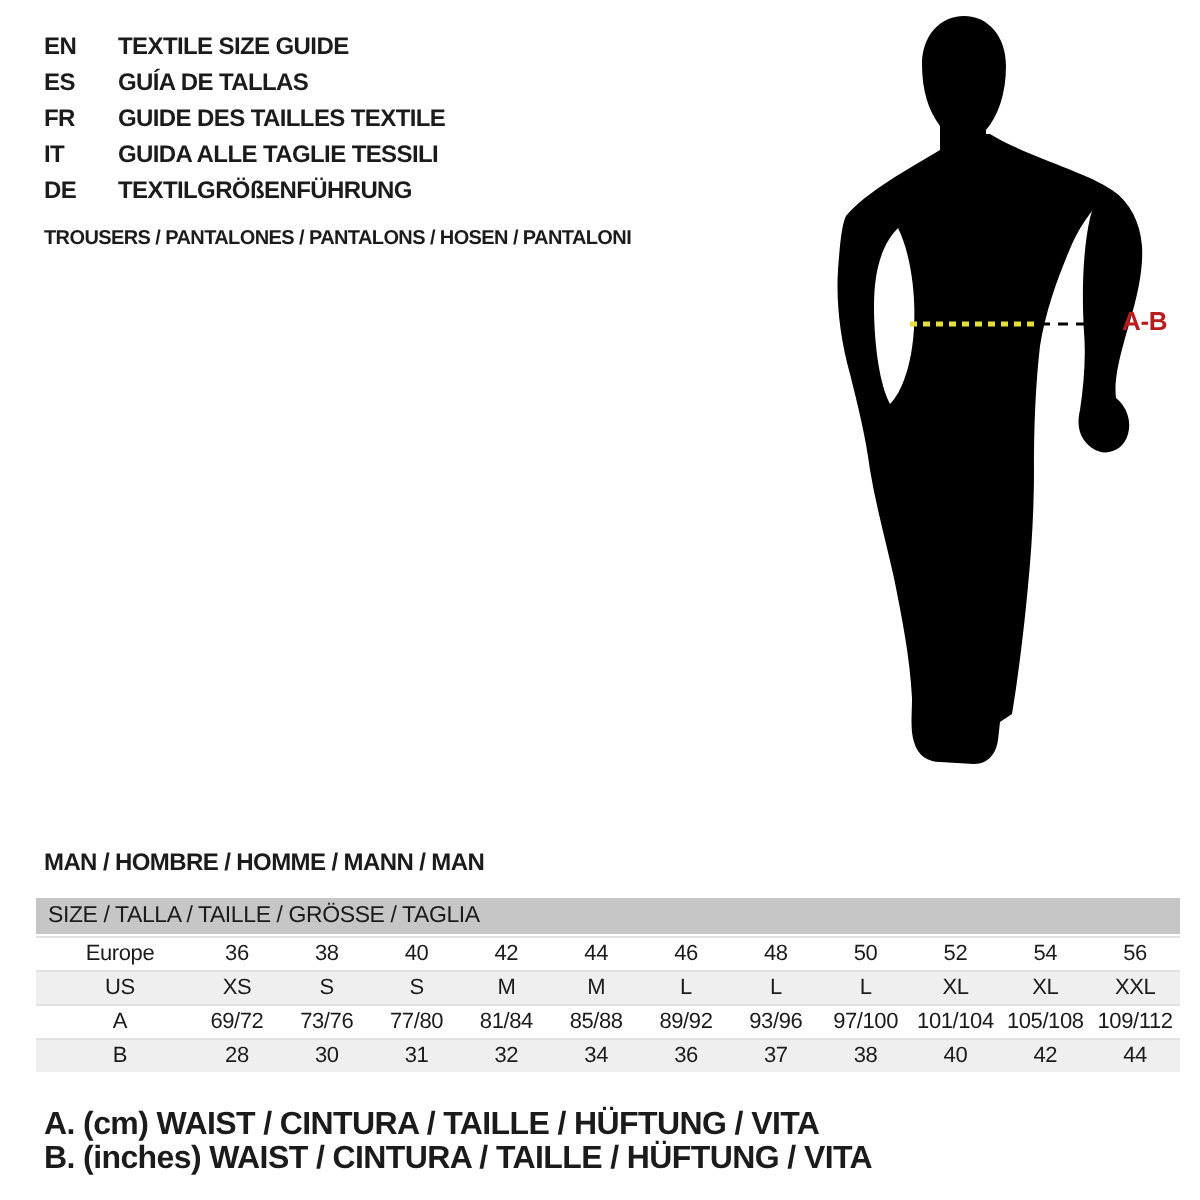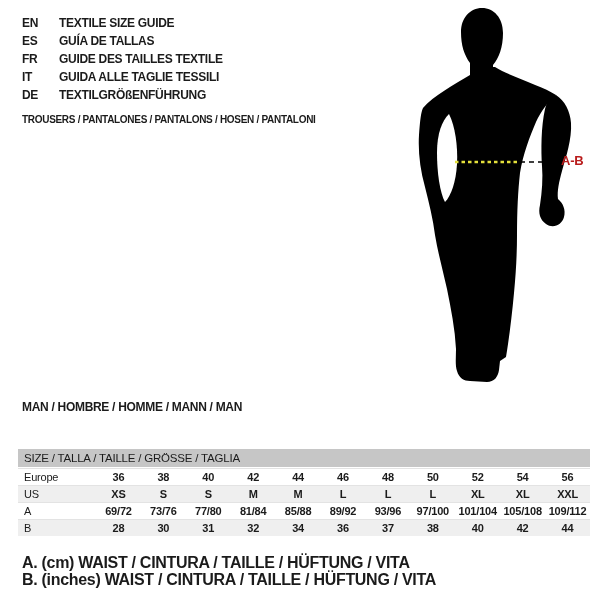--- a/index.html
+++ b/index.html
@@ -39,21 +39,21 @@
     top: 113px;
     font-size: 10px;
     line-height: 14px;
     font-weight: 700;
     letter-spacing: -0.3px;
     white-space: nowrap;
   }
   .gender-heading {
     position: absolute;
     left: 22px;
-    top: 400px;
+    top: 424px;
     font-size: 12px;
     line-height: 14px;
     font-weight: 700;
     letter-spacing: -0.3px;
     white-space: nowrap;
   }
   
   .figure {
     position: absolute;
     left: 395px;
@@ -96,27 +96,26 @@
     align-items: center;
     font-size: 11px;
     letter-spacing: -0.2px;
     border-top: 1px solid #e3e3e3;
     box-sizing: border-box;
   }
   .table-row:first-of-type { border-top: none; }
   .table-row.alt { background: #efefef; }
   .row-label {
     padding-left: 6px;
-    text-align: left;
+    text-align: center;
     white-space: nowrap;
   }
   .cell {
     text-align: center;
     white-space: nowrap;
-    font-weight: bold;
   }
   
   .notes {
     position: absolute;
     left: 22px;
     top: 554px;
   }
   .note-line {
     height: 17px;
     line-height: 17px;

